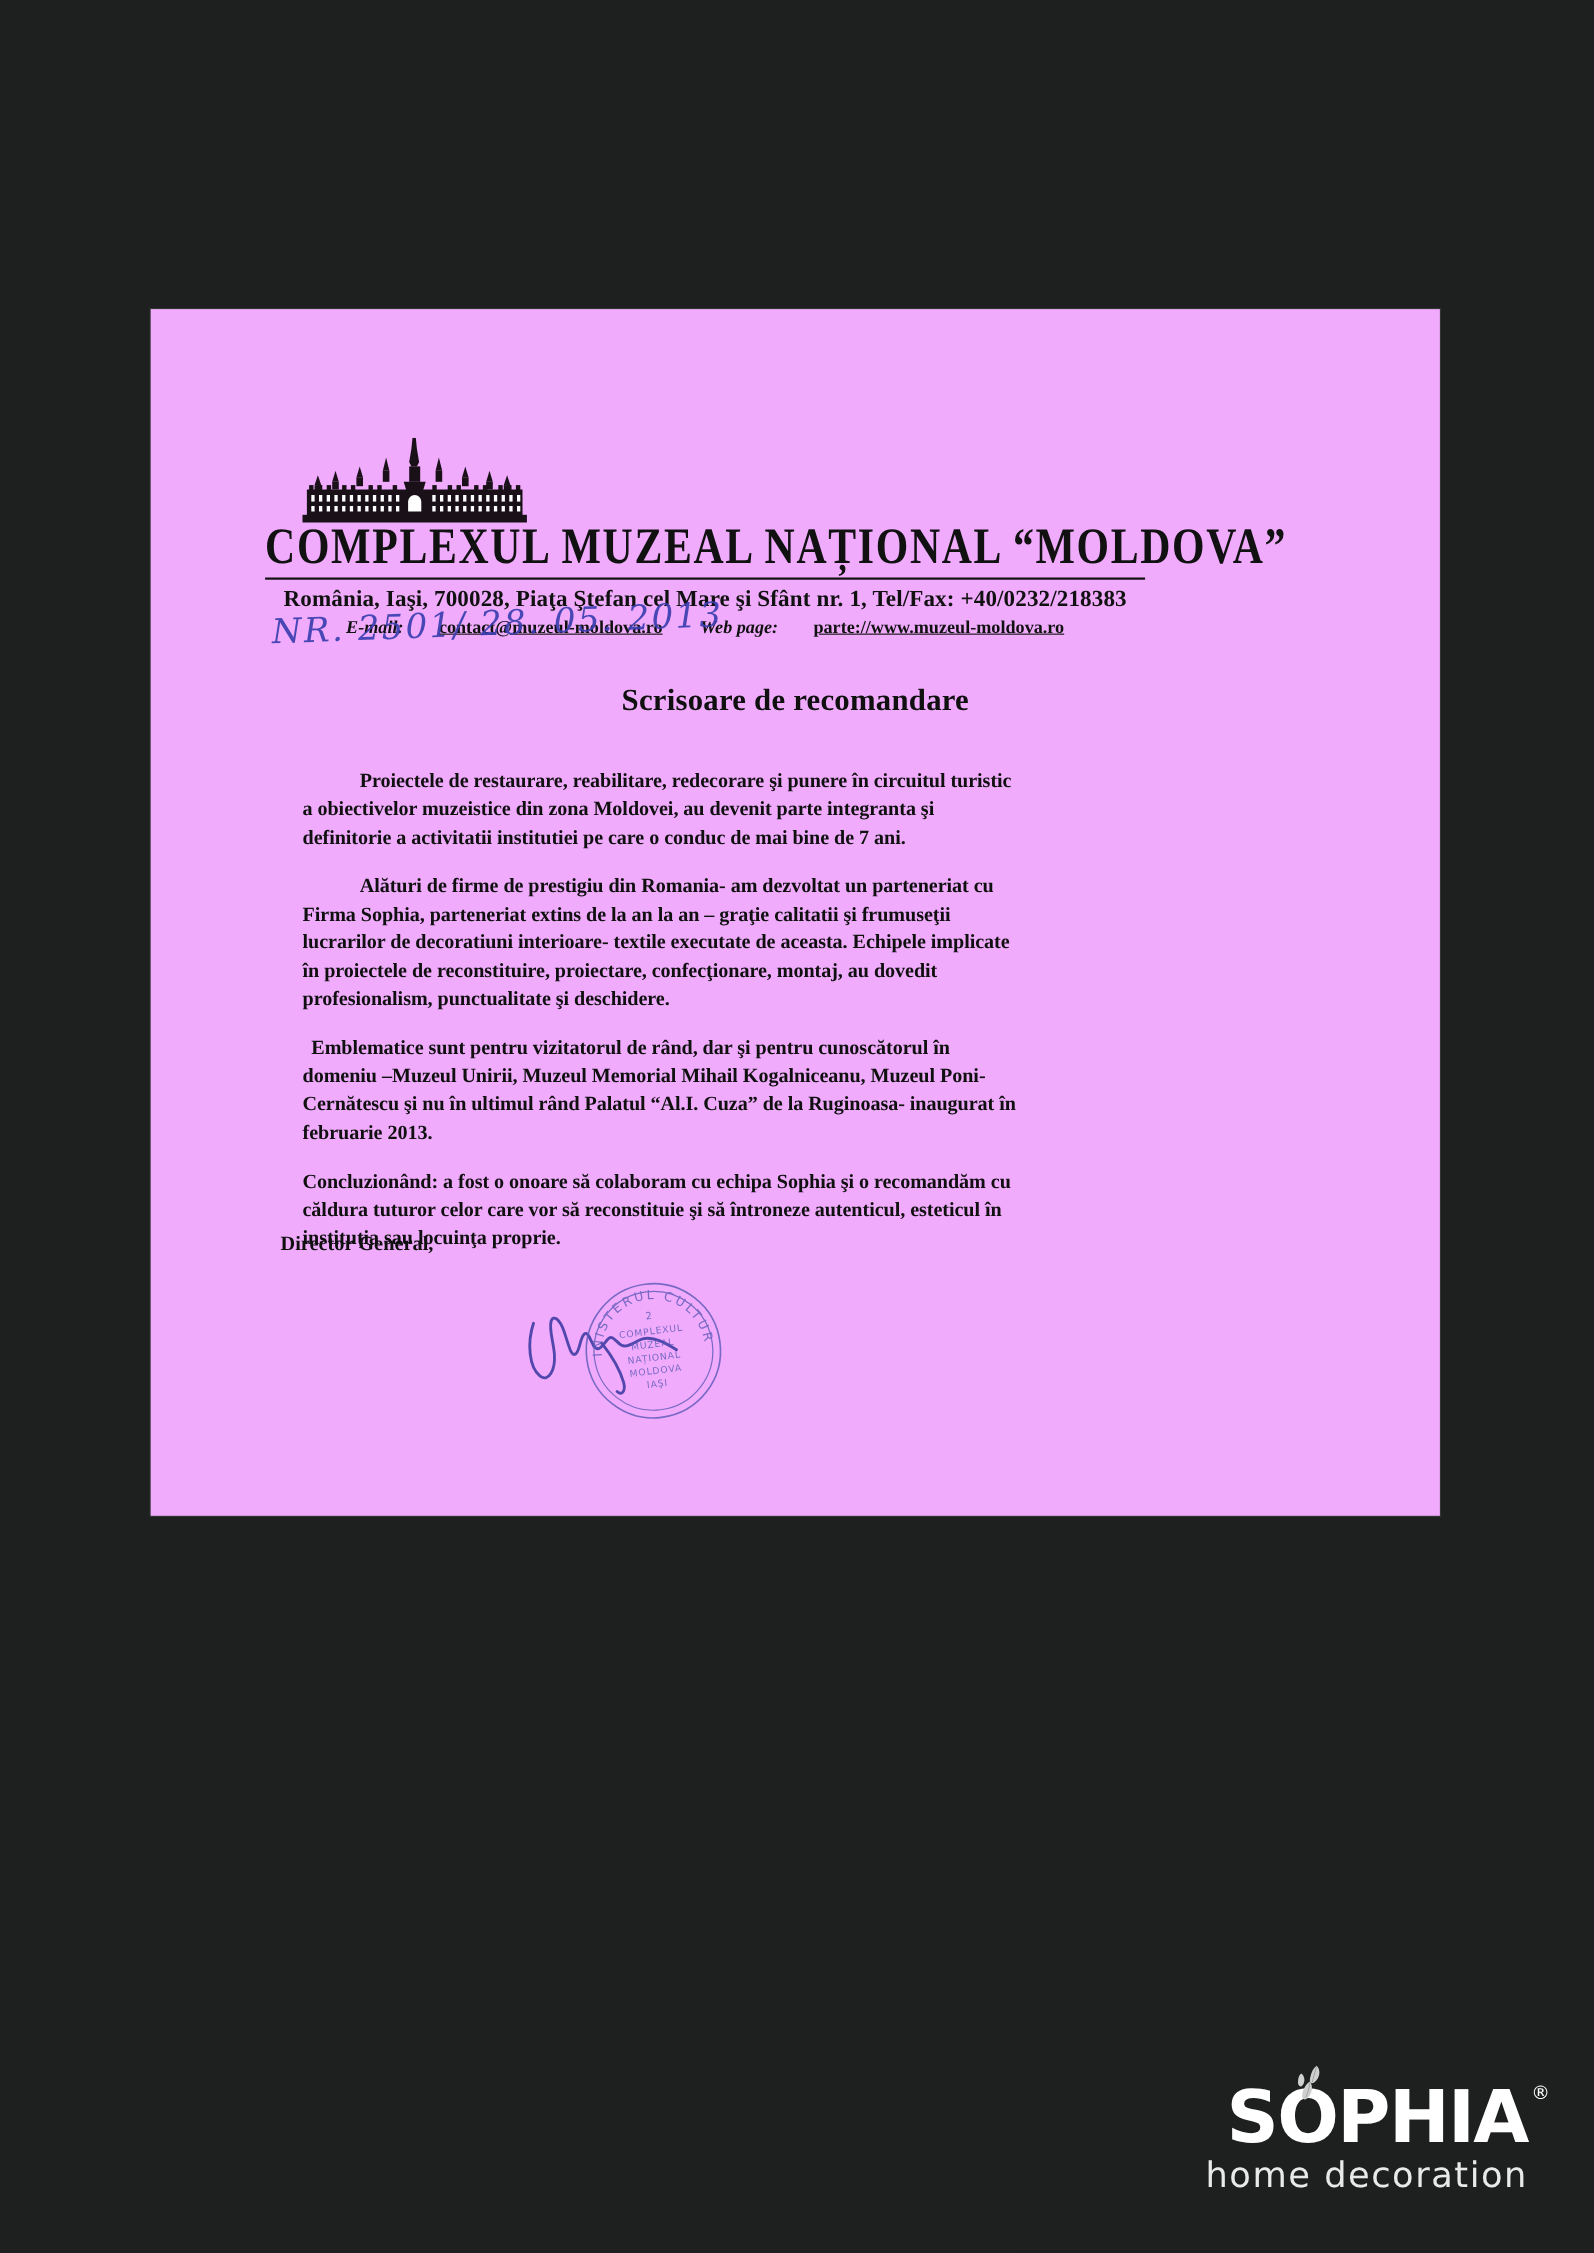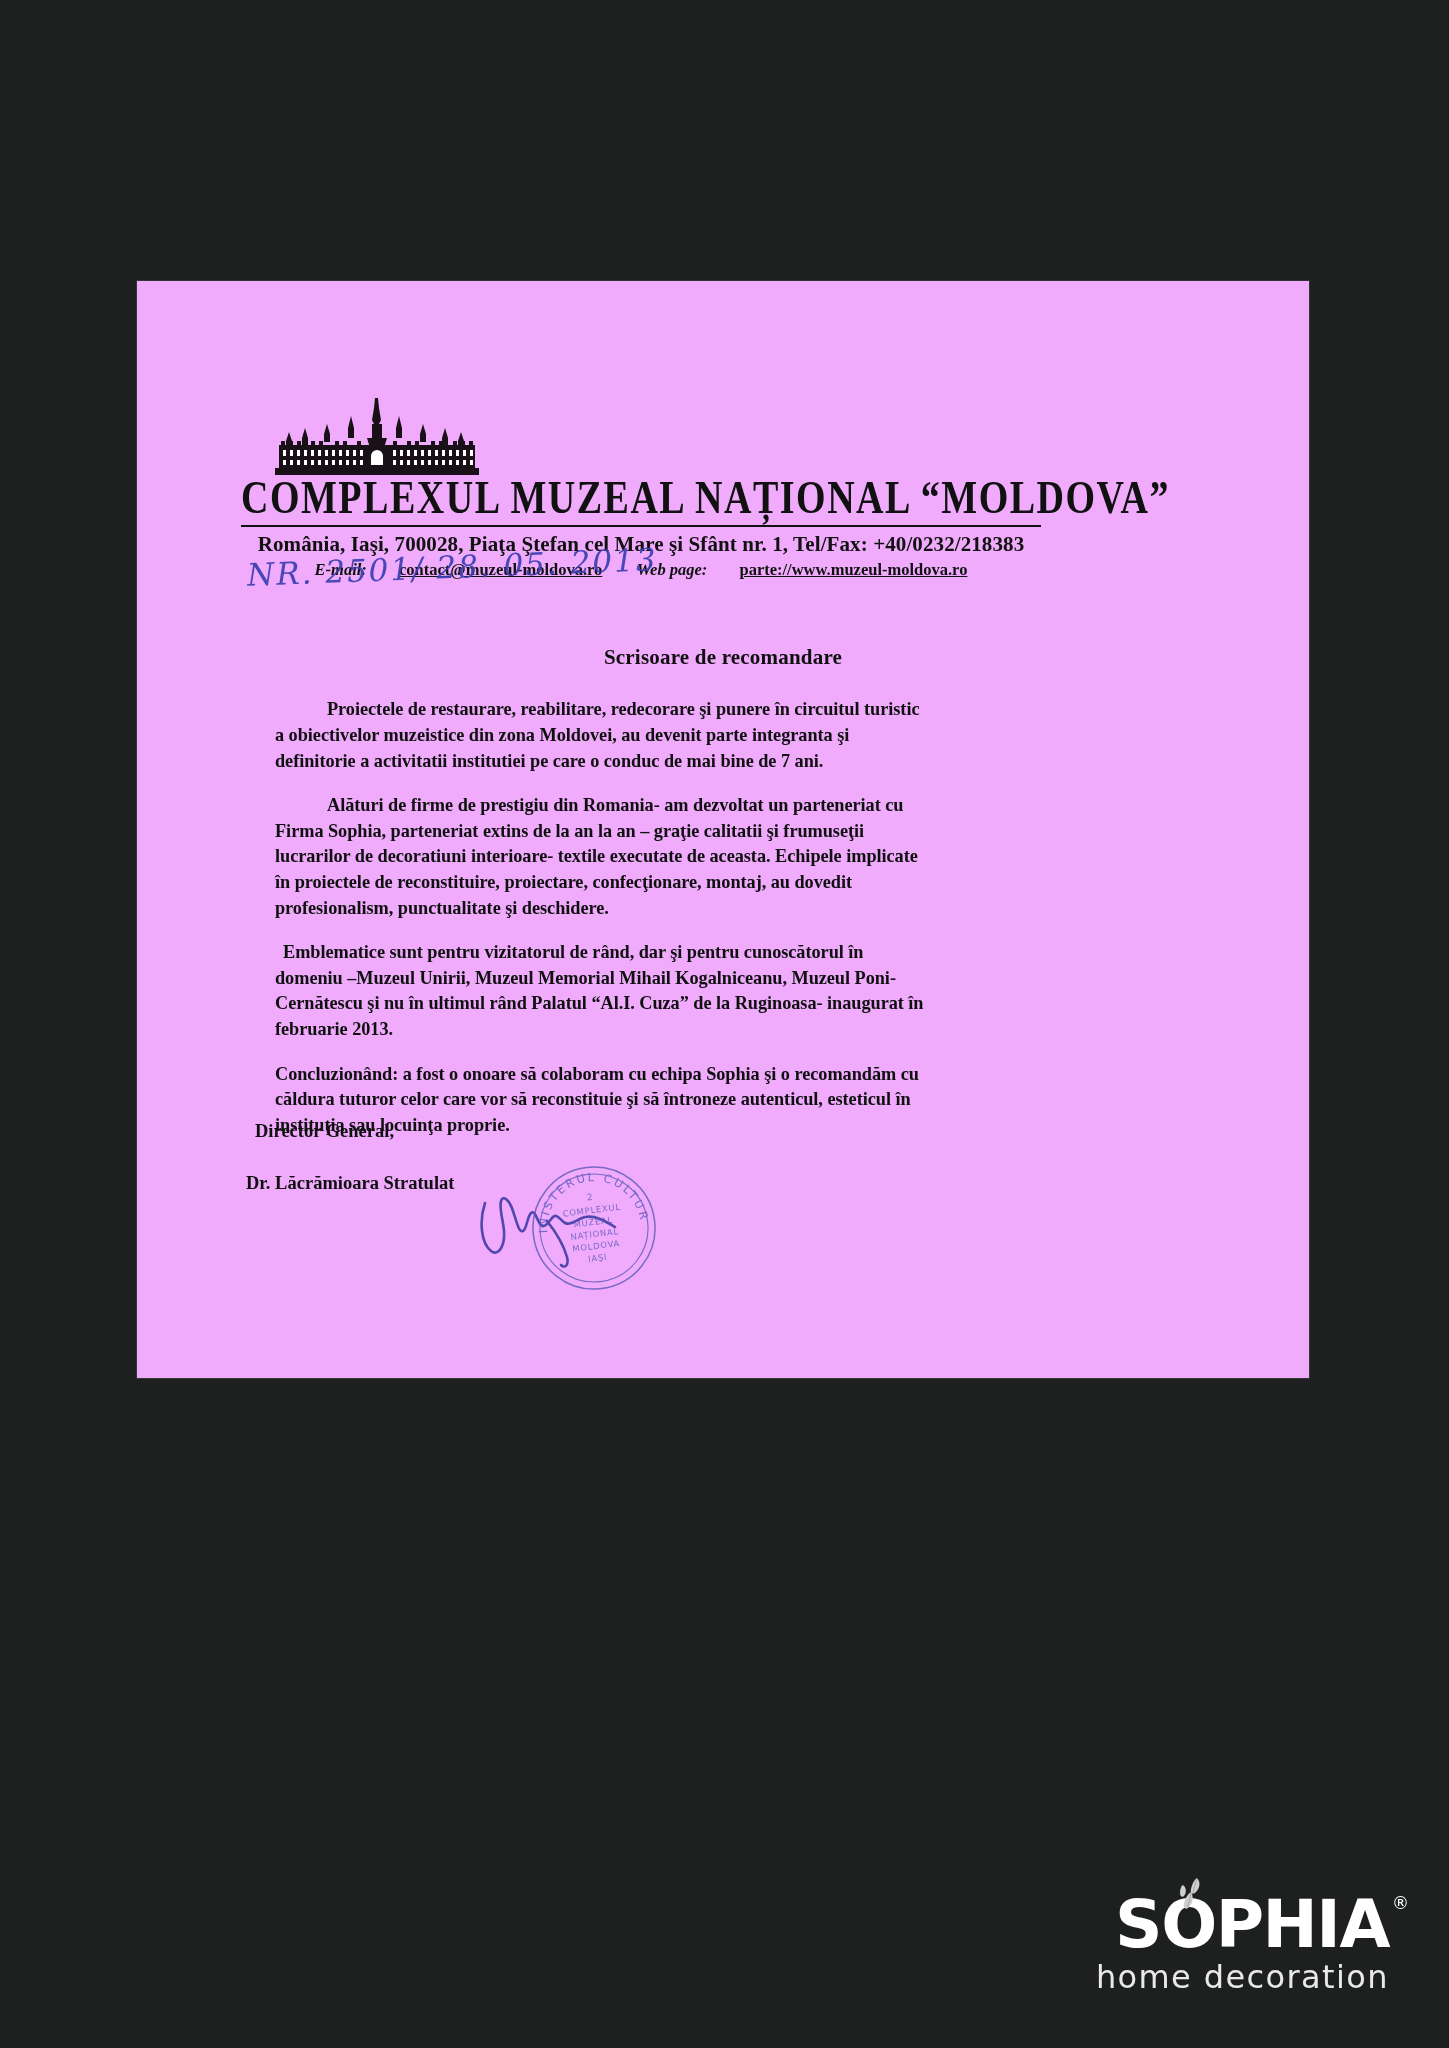--- a/index.html
+++ b/index.html
@@ -101,25 +101,24 @@
     opacity: 0.92;
   }
 
   
   .doc-title {
     position: absolute;
     left: 0;
     top: 340px;
     width: 100%;
     text-align: center;
-    font-size: 21px;
+    font-size: 28px;
     font-weight: bold;
     color: #101010;
     letter-spacing: 0.2px;
-    margin-top: 24px;
   }
   .body-block {
     position: absolute;
     left: 110px;
     top: 398px;
     width: 658px;
     margin-left: 28px;
   }
   .para {
     font-size: 18.3px;
@@ -367,21 +366,20 @@
 
   <div class="body-block">
     <p class="para indent">Proiectele de restaurare, reabilitare, redecorare şi punere în circuitul turistic a  obiectivelor muzeistice din zona Moldovei, au devenit parte integranta şi definitorie a activitatii  institutiei pe care o conduc de mai bine de 7 ani.</p>
     <p class="para indent">Alături de firme de prestigiu din Romania- am dezvoltat un parteneriat cu Firma Sophia,  parteneriat extins de la an la an – graţie calitatii şi frumuseţii lucrarilor de decoratiuni interioare- textile  executate de  aceasta. Echipele implicate în proiectele de reconstituire, proiectare, confecţionare, montaj, au dovedit profesionalism, punctualitate şi deschidere.</p>
     <p class="para indent-sm">Emblematice sunt pentru vizitatorul de rând, dar şi pentru cunoscătorul  în domeniu –Muzeul Unirii, Muzeul Memorial Mihail Kogalniceanu, Muzeul Poni-Cernătescu şi nu în ultimul rând Palatul “Al.I. Cuza” de la Ruginoasa- inaugurat în februarie 2013.</p>
     <p class="para">Concluzionând:  a fost o onoare să colaboram cu echipa Sophia şi o recomandăm cu căldura tuturor celor care vor să reconstituie şi să  întroneze autenticul, esteticul în instituţia sau locuinţa proprie.</p>
   </div>
 
   <div class="sign-block">
     <div class="sign-role">Director General,</div>
-    <div class="sign-name">Dr. Lăcrămioara Stratulat</div>
 
     <div class="signature-mark">
       <svg width="190" height="100" viewBox="0 0 190 100" aria-hidden="true">
         <g fill="none" stroke="#5147ad" stroke-width="2.6" stroke-linecap="round" stroke-linejoin="round">
           <path d="M8 22 C2 40, 4 62, 14 70 C22 76, 28 64, 27 50 C26 38, 22 28, 24 20
                    C26 14, 32 18, 36 30 C40 42, 42 52, 46 50 C50 48, 50 36, 54 32
                    C58 28, 60 40, 64 44 C68 48, 72 40, 76 36 C80 32, 84 40, 88 42
                    C94 45, 100 38, 108 36 C118 34, 128 40, 138 46"></path>
           <path d="M70 40 C78 50, 86 62, 90 76 C92 84, 88 88, 84 84"></path>
         </g>

